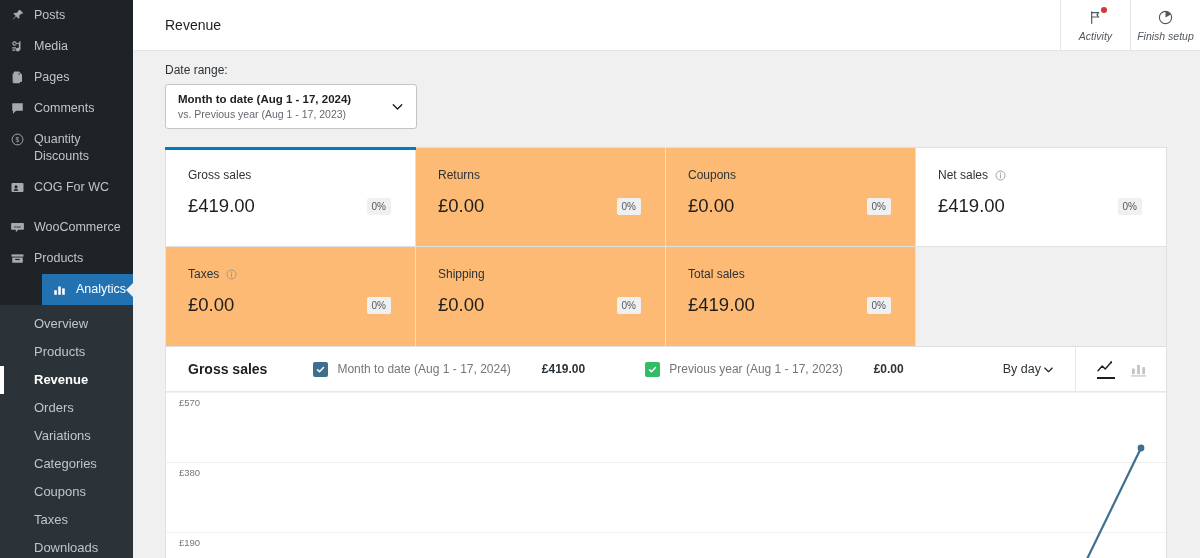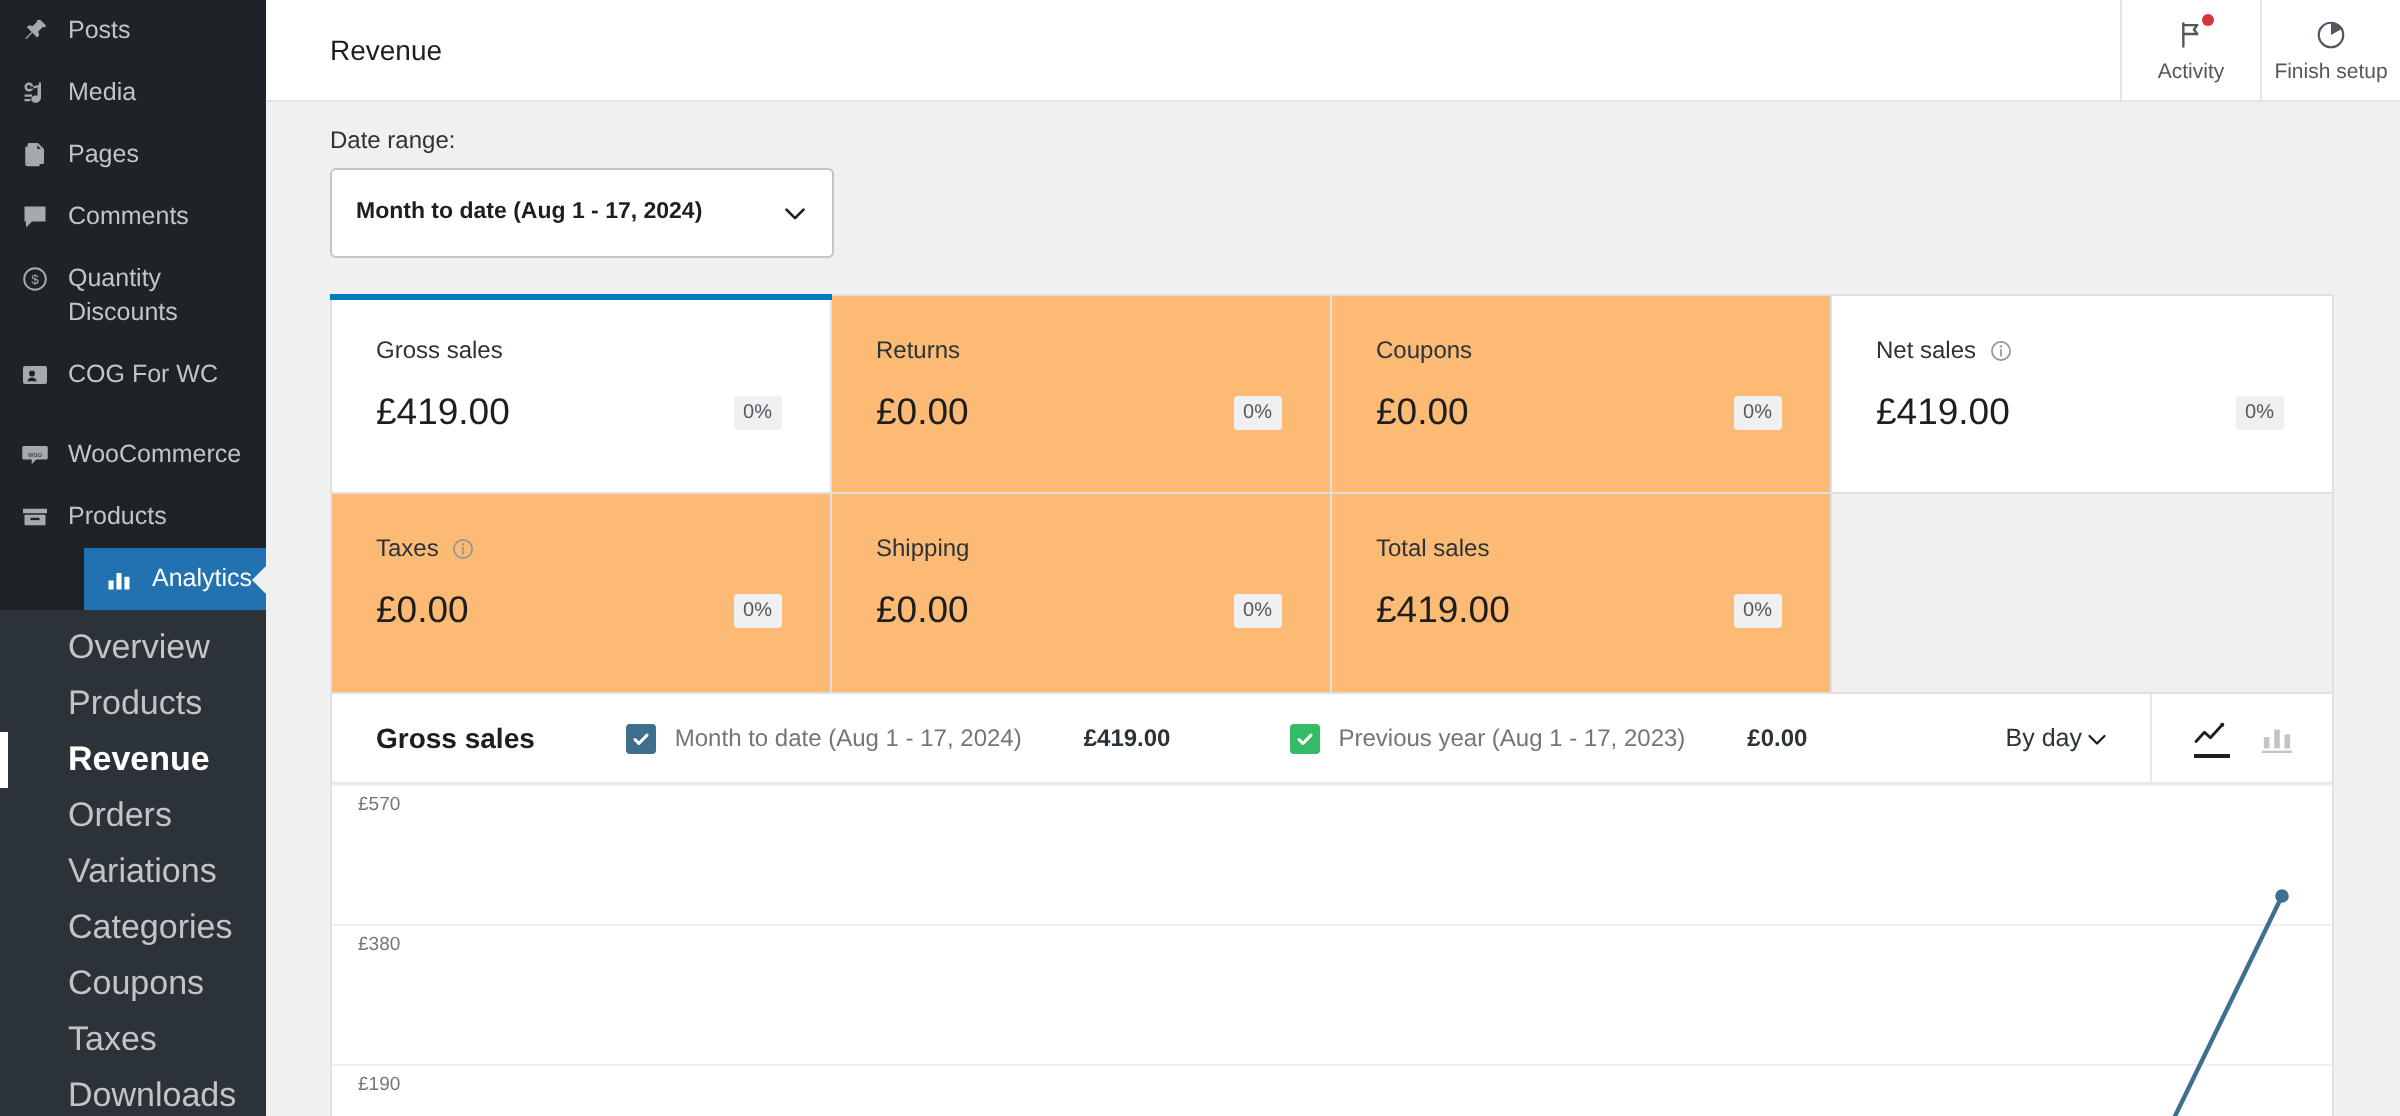--- a/index.html
+++ b/index.html
@@ -47,21 +47,21 @@
     position: absolute; right: -1px; top: 50%;
     transform: translateY(-50%);
     border-style: solid;
     border-width: 8px 8px 8px 0;
     border-color: transparent #f0f0f1 transparent transparent;
   }
   .submenu { background: #2c3338; padding: 5px 0 8px 0; }
   .submenu-item {
     display: block;
     padding: 5px 16px 5px 34px;
-    font-size: 17px;
+    font-size: 13px;
     color: #c3c4c7;
     line-height: 18px;
     cursor: pointer;
     position: relative;
   }
   .submenu-item.current { color: #fff; font-weight: bold; }
   .submenu-item.current::before {
     content:"";
     position:absolute; left:0; top:0; bottom:0; width:4px;
     background:#fff;
@@ -83,20 +83,21 @@
   .topbar-actions { display: flex; height: 51px; }
   .topbar-btn {
     width: 70px; height: 51px;
     display: flex; flex-direction: column;
     align-items: center; justify-content: center;
     gap: 3px;
     font-size: 10.5px; color: #50575e;
     border-left: 1px solid #e2e4e7;
     cursor: pointer;
     position: relative;
+    font-style: italic;
   }
   .topbar-btn .glyph { position: relative; height: 19px; display:flex; align-items:center; }
   .badge-dot {
     position: absolute; top: -1px; right: -3px;
     width: 6px; height: 6px; border-radius: 50%;
     background: #d63638;
   }
 
   
   .daterange-wrap { padding: 12px 0 0 32px; }
@@ -345,20 +346,21 @@
         </div>
 
       </div>
     </div>
 
     <div class="daterange-wrap">
       <div class="daterange-label">Date range:</div>
       <div class="daterange-box">
         <div class="daterange-text">
           <div class="dr-primary">Month to date (Aug 1 - 17, 2024)</div>
+          <div class="dr-secondary">vs. Previous year (Aug 1 - 17, 2023)</div>
         </div>
         <span>
           <svg class="i" width="17" height="17" viewBox="0 0 20 20" fill="none" stroke="#1e1e1e" stroke-width="1.6" stroke-linecap="round" stroke-linejoin="round">
               <path d="M5 8l5 5 5-5"></path>
             </svg>
         </span>
       </div>
     </div>
 
     <div class="summary">

